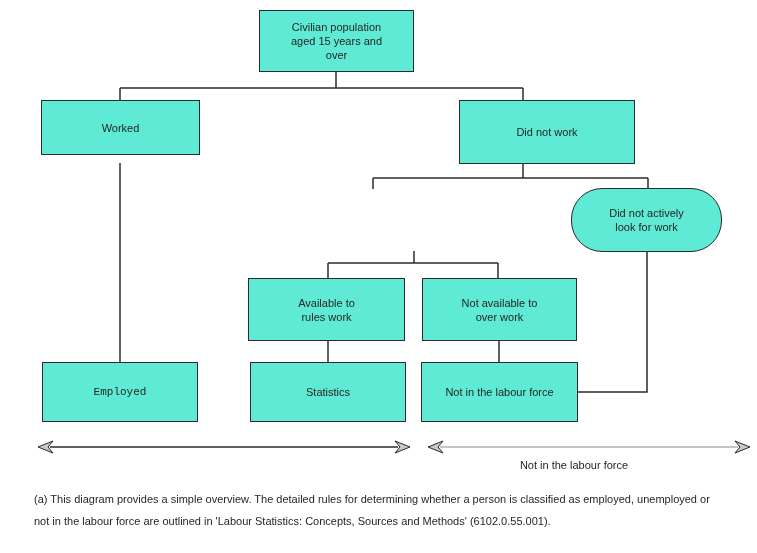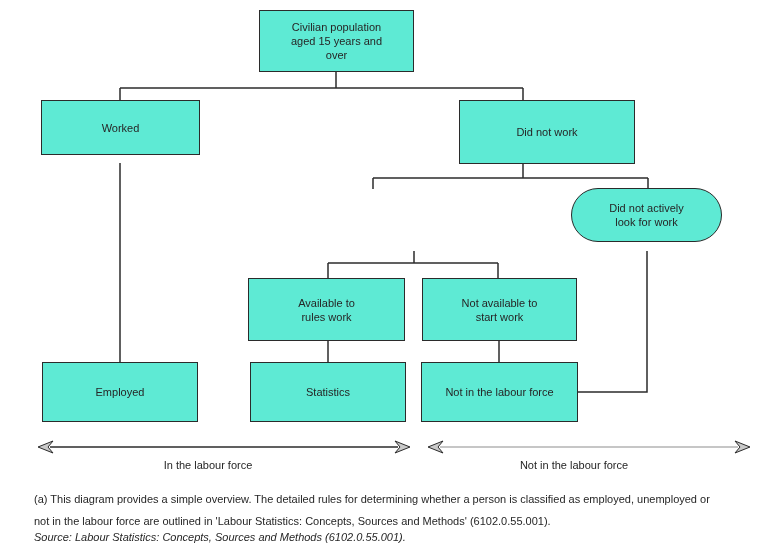--- a/index.html
+++ b/index.html
@@ -71,37 +71,35 @@
 
   <div class="node" style="left:259px;top:10px;width:155px;height:62px;">Civilian population
 aged 15 years and
 over</div>
 
   <div class="node" style="left:41px;top:100px;width:159px;height:55px;">Worked</div>
 
   <div class="node" style="left:459px;top:100px;width:176px;height:64px;">Did not work</div>
 
 
-  <div class="node" style="left:571px;top:188px;width:151px;height:54px;border-radius:31px;">Did not actively
+  <div class="node" style="left:571px;top:188px;width:151px;height:64px;border-radius:31px;">Did not actively
 look for work</div>
 
   <div class="node" style="left:248px;top:278px;width:157px;height:63px;">Available to
 rules work</div>
 
   <div class="node" style="left:422px;top:278px;width:155px;height:63px;">Not available to
-start work</div>
+over work</div>
 
-  <div class="node" style="left:42px;top:362px;width:156px;height:60px;">Employed</div>
+  <div class="node" style="left:42px;top:362px;width:156px;height:60px;font-family:Liberation Mono, monospace;">Employed</div>
 
   <div class="node" style="left:250px;top:362px;width:156px;height:60px;">Statistics</div>
 
   <div class="node" style="left:421px;top:362px;width:157px;height:60px;">Not in the labour force</div>
 
-  <div class="axis-label" style="left:28px;top:459px;width:360px;">In the labour force</div>
 
   <div class="axis-label" style="left:428px;top:459px;width:292px;">Not in the labour force</div>
 
   <div class="footnote">(a) This diagram provides a simple overview. The detailed rules for determining whether a person is classified as employed, unemployed or
 not in the labour force are outlined in 'Labour Statistics: Concepts, Sources and Methods' (6102.0.55.001).</div>
 
-  <div class="source">Source: Labour Statistics: Concepts, Sources and Methods (6102.0.55.001).</div>
 
 </div>
 
 </body></html>

